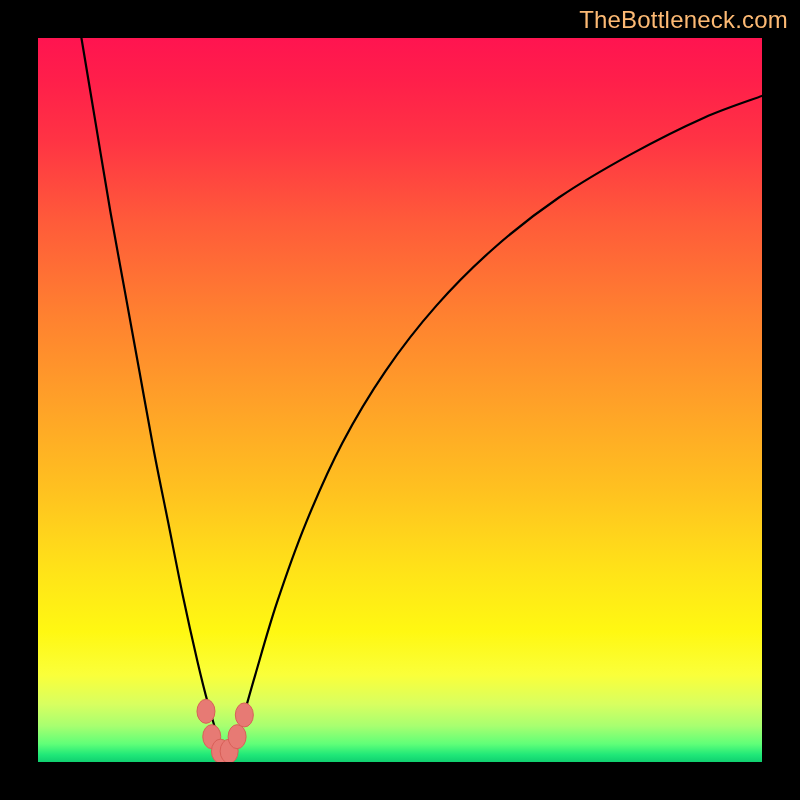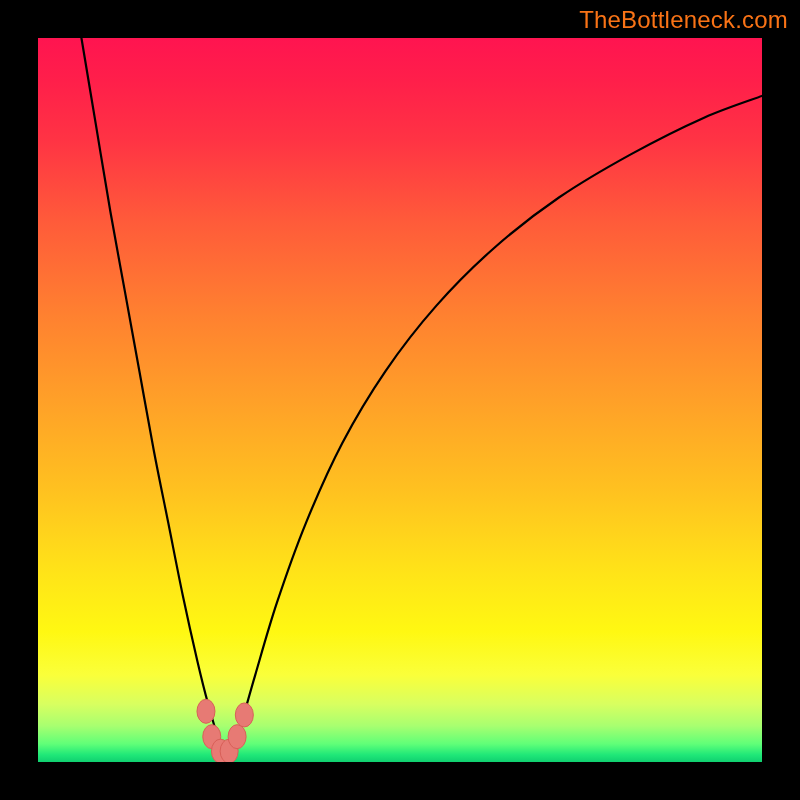--- a/index.html
+++ b/index.html
@@ -46,21 +46,21 @@
       #a8ff70 95%,
       #60ff78 97.5%,
       #20e878 99%,
       #10d070 100%
     );
   }
   .watermark {
     position: absolute;
     top: 6px;
     right: 12px;
-    color: #f97316;
+    color: #fdba74;
     font-size: 24px;
     font-weight: 400;
     letter-spacing: 0.2px;
     user-select: none;
   }
   svg.curve {
     position: absolute;
     inset: 0;
   }
   svg .main-curve {

